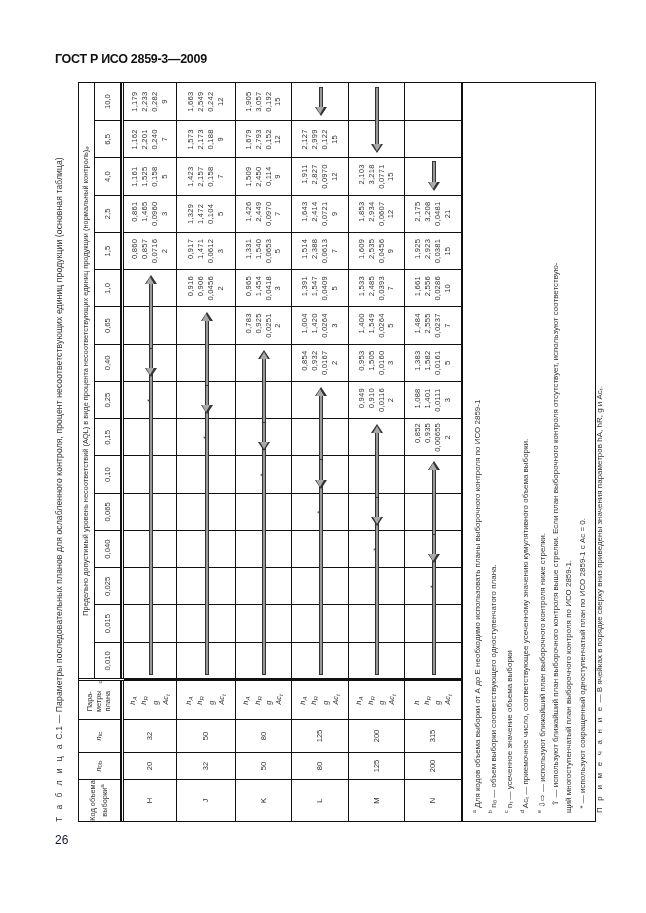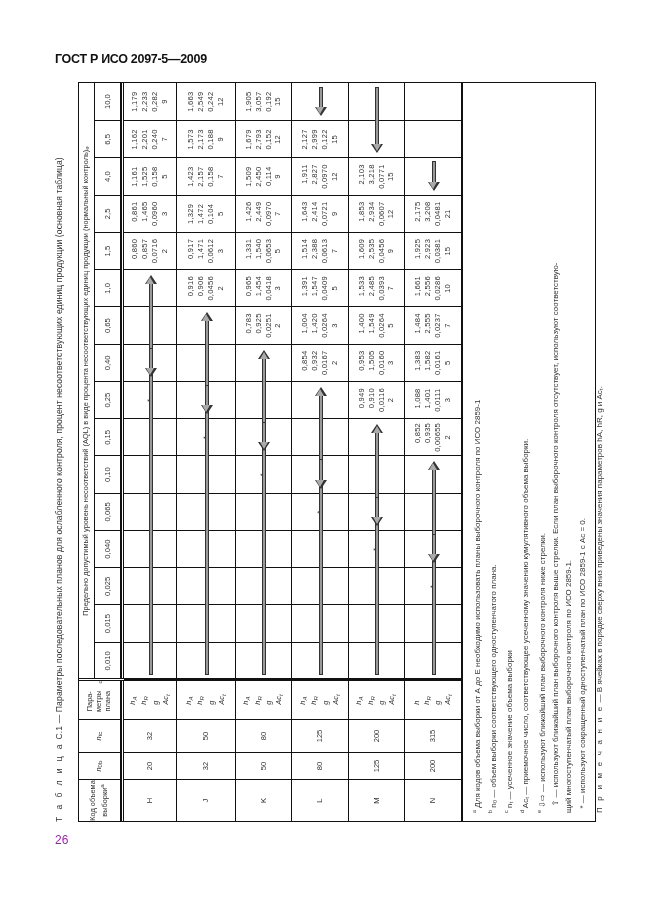--- a/index.html
+++ b/index.html
@@ -1,20 +1,20 @@
 <!DOCTYPE html>
 <html><head>
 <meta charset="utf-8">
 <style>
   html, body { margin:0; padding:0; background:#ffffff; }
   body { width:646px; height:913px; position:relative; overflow:hidden;
          font-family:"Liberation Sans", sans-serif; color:#222; }
   .doc-header { position:absolute; left:55px; top:52px; font-size:12.5px; font-weight:bold;
                 letter-spacing:-0.3px; color:#111; }
-  .page-number { position:absolute; left:55px; top:833px; font-size:12px; color:#a21caf; }
+  .page-number { position:absolute; left:55px; top:833px; font-size:12px; color:#0f172a; }
   
   .rot { position:absolute; width:740px; height:560px;
          left:calc(334px - 370px); top:calc(452px - 280px);
          transform:rotate(-90deg); transform-origin:50% 50%; }
   .caption { position:absolute; left:0; top:0; width:740px; height:22px; font-size:8.6px;
              color:#333; white-space:nowrap; letter-spacing:0.1px; }
   .caption .spaced { letter-spacing:2.4px; }
   .tbl { position:absolute; left:0; top:24px; width:740px; height:518px; border:1.3px solid #111;
          box-sizing:border-box; }
   .cell { position:absolute; box-sizing:border-box; border-right:1px solid #111; border-bottom:1px solid #111;
@@ -39,21 +39,21 @@
   .dbl-v { position:absolute; top:0; height:100%; width:3px; border-left:1px solid #111; border-right:1px solid #111; box-sizing:border-box; background:#fff; }
   .notes { position:absolute; left:0; top:384px; width:740px; height:133px; padding:6px 8px; box-sizing:border-box;
            font-size:8px; color:#333; line-height:13.5px; }
   .notes p { margin:0; white-space:nowrap; }
   .notes sup { font-size:5.5px; }
   .notes .prim { letter-spacing:2.2px; }
 </style>
 </head>
 <body>
 
-<div class="doc-header">ГОСТ Р ИСО 2097-5—2009</div>
+<div class="doc-header">ГОСТ Р ИСО 2859-3—2009</div>
 <div class="page-number">26</div>
 
 <div class="rot" id="rot">
   <div class="caption">
     <span class="spaced">Т а б л и ц а</span>
     <span>С.1 — Параметры последовательных планов для ослабленного контроля, процент несоответствующих единиц продукции (основная таблица)</span>
   </div>
   <div class="tbl" id="tbl">
       <div class="cell hdr-big" style="left: 0px; top: 0px; width: 42px; height: 42px;">
         <span>Код объема выборки<sup>a</sup></span>

